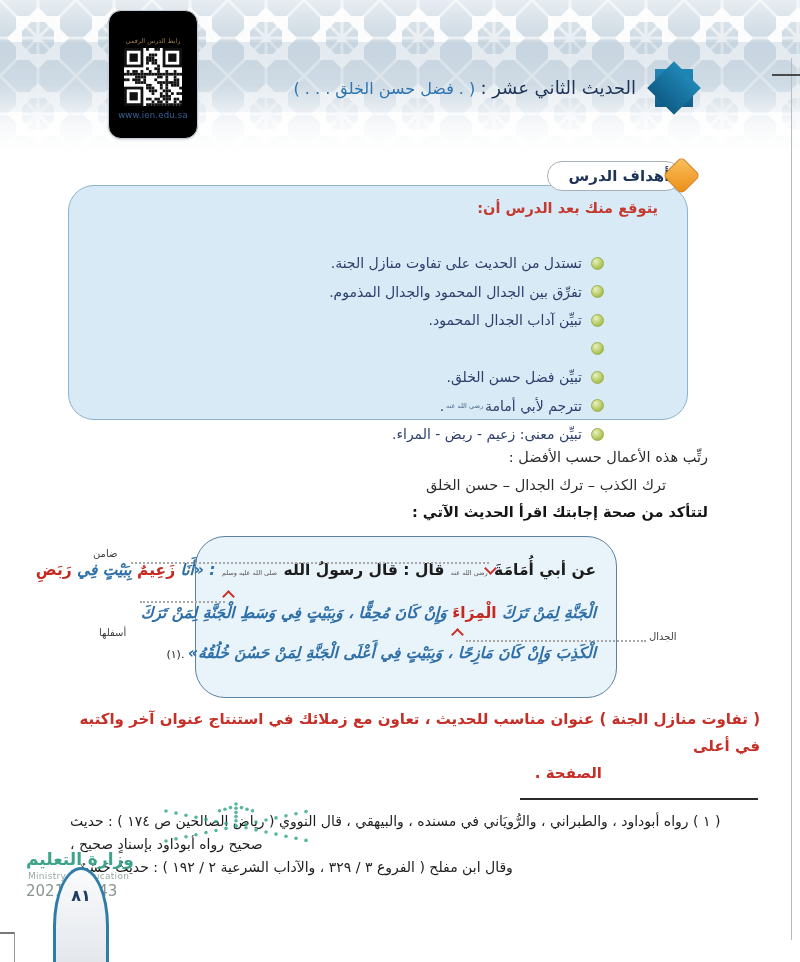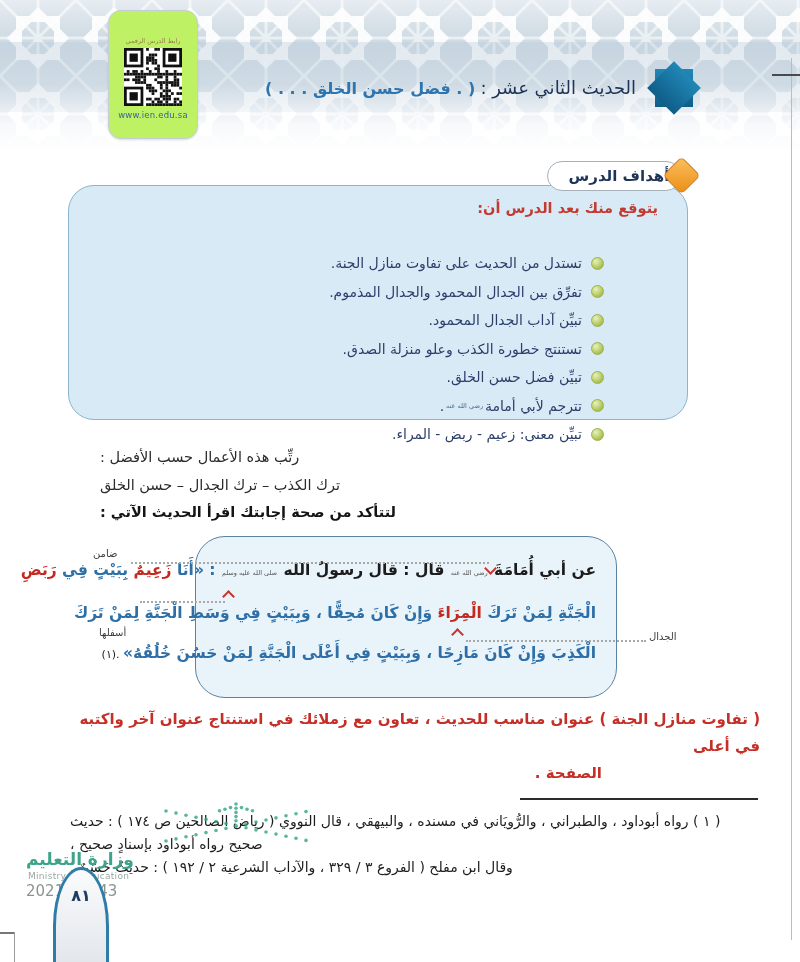--- a/index.html
+++ b/index.html
@@ -2,31 +2,31 @@
 <html><head>
 <meta charset="utf-8">
 <style>
   html,body{margin:0;padding:0;background:#ffffff;}
   .page{position:relative;width:800px;height:962px;background:#ffffff;overflow:hidden;
         font-family:"DejaVu Sans",sans-serif;}
   .abs{position:absolute;}
 
   
   .hdr-svg{position:absolute;left:0;top:0;}
-  .qr-card{left:108px;top:10px;width:88px;height:127px;background:#bef264;border:1px solid #c5ced6;
+  .qr-card{left:108px;top:10px;width:88px;height:127px;background:#000000;border:1px solid #c5ced6;
            border-radius:13px;display:flex;flex-direction:column;align-items:center;z-index:3;
            box-shadow:0 1px 2px rgba(60,80,100,.18);}
   .qr-top{margin-top:26px;font-size:6.5px;color:#9a7b4f;white-space:nowrap;}
   .qr-box{margin-top:3px;width:58px;height:58px;}
   .qr-url{margin-top:4px;font-size:8.5px;color:#34639a;letter-spacing:.2px;}
   .rosette{left:645px;top:55px;z-index:2;}
   .title-wrap{left:150px;top:72px;width:486px;height:32px;line-height:32px;text-align:right;
               direction:rtl;z-index:2;white-space:nowrap;}
   .title-main{font-size:18px;font-weight:normal;color:#1d3357;}
-  .title-sub{font-size:16px;font-weight:bold;color:#2d74b0;}
+  .title-sub{font-size:16px;font-weight:normal;color:#2d74b0;}
 
   
   .panel{left:68px;top:185px;width:618px;height:233px;background:#d8eaf6;
          border:1.5px solid #8cb4cd;border-radius:26px;z-index:1;}
   .tab{left:547px;top:161px;width:132px;height:28px;background:#ffffff;border:1.5px solid #a6b0b8;
        border-radius:15px;z-index:4;display:flex;align-items:center;justify-content:center;}
   .tab-label{font-size:15px;font-weight:bold;color:#1d3357;padding-left:10px;}
   .diamond{left:668px;top:162px;width:25px;height:25px;transform:rotate(45deg);
            background:linear-gradient(135deg,#fac05e,#ec8d15);border:1.5px solid #cf7a12;
            border-radius:5px;z-index:5;}
@@ -34,33 +34,33 @@
              z-index:2;white-space:nowrap;}
   .obj-list{right:178px;top:231px;direction:rtl;z-index:2;list-style:none;margin:18px;padding:0;}
   .obj-list li{height:28.5px;display:flex;align-items:center;direction:rtl;}
   .bullet{display:inline-block;width:11px;height:11px;border-radius:50%;margin-left:9px;flex:0 0 auto;
           background:radial-gradient(circle at 35% 30%, #e8f1bf, #b3c95e 60%, #90a83e);
           border:1px solid #9db14c;}
   .obj-text{font-size:14px;color:#2c3e6b;white-space:nowrap;}
   .hon{font-size:6.5px;color:#4a6a8a;margin:0 2px;vertical-align:1px;}
 
   
-  .activity{left:100px;top:444px;width:608px;direction:rtl;text-align:left;color:#2b2b2b;
+  .activity{left:100px;top:444px;width:608px;direction:rtl;text-align:right;color:#2b2b2b;
             font-size:14.5px;line-height:27.5px;}
   .act-line2{padding-left:0;padding-right:42px;}
   .act-line3{font-weight:bold;color:#141414;}
 
   
   .hadith-box{left:195px;top:536px;width:420px;height:160px;background:#e9f3fa;
               border:1.6px solid #5b82a0;border-radius:30px;z-index:1;}
   .hadith-text{position:absolute;left:20px;top:13px;width:380px;direction:rtl;}
   .h-line{text-align:justify;text-align-last:justify;line-height:40px;font-size:15.5px;
           font-weight:bold;white-space:nowrap;}
   .seg-dark{color:#1c1c1c;}
-  .seg-blue{color:#2e6fa7;}
+  .seg-blue{color:#2e6fa7;font-style:italic;}
   .seg-red{color:#c4281f;}
   .seg-ref{color:#222222;font-size:11px;font-weight:normal;}
   .seg-hon{font-size:6.5px;color:#555;font-weight:normal;margin:0 1px;}
 
   .ann-label{font-size:10px;color:#3d3d3d;direction:rtl;white-space:nowrap;z-index:2;}
   .dotline{border-top:2px dotted #a8a8a8;height:0;z-index:2;}
   .caret{width:7px;height:7px;border-left:2px solid #c8332b;border-top:2px solid #c8332b;z-index:3;}
   .caret-up{transform:rotate(45deg);}
   .caret-down{transform:rotate(225deg);}
 
@@ -303,21 +303,20 @@
       <li>
         <span class="bullet"></span>
         <span class="obj-text">تفرِّق بين الجدال المحمود والجدال المذموم.</span>
       </li>
       <li>
         <span class="bullet"></span>
         <span class="obj-text">تبيِّن آداب الجدال المحمود.</span>
       </li>
       <li>
         <span class="bullet"></span>
-        <span class="obj-text">تستنتج خطورة الكذب وعلو منزلة الصدق.</span>
       </li>
       <li>
         <span class="bullet"></span>
         <span class="obj-text">تبيِّن فضل حسن الخلق.</span>
       </li>
       <li>
         <span class="bullet"></span>
         <span class="obj-text">تترجم لأبي أمامة</span>
         <span class="hon">رضي الله عنه</span>
         <span class="obj-text">.</span>

